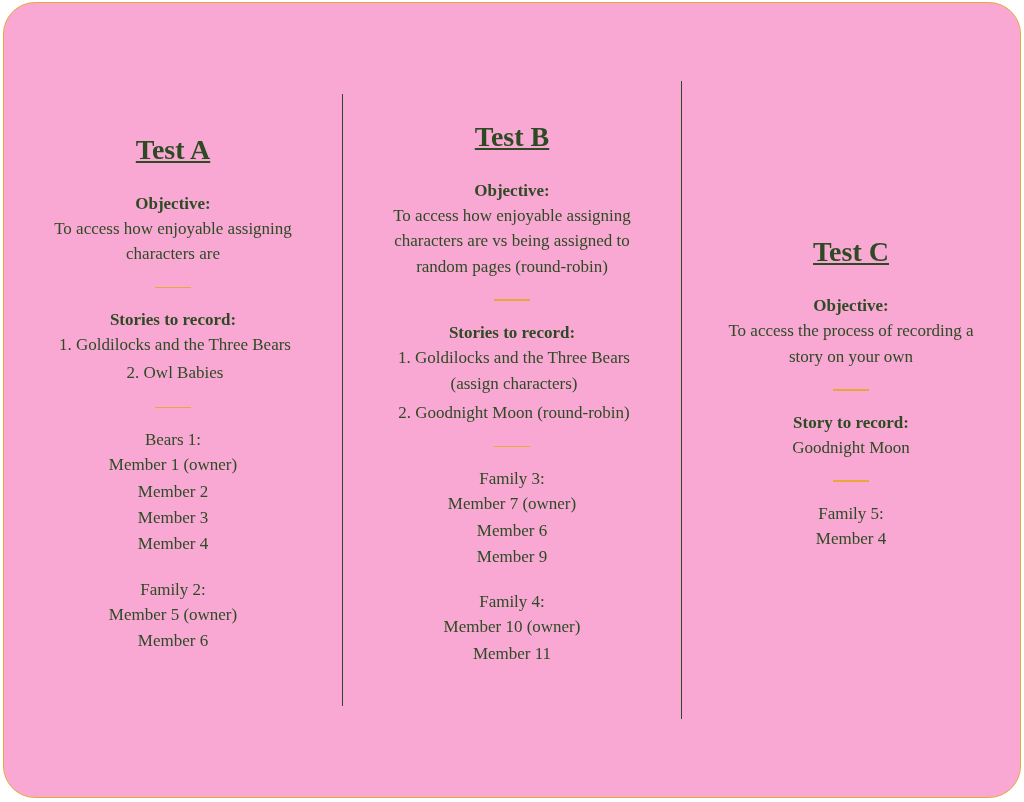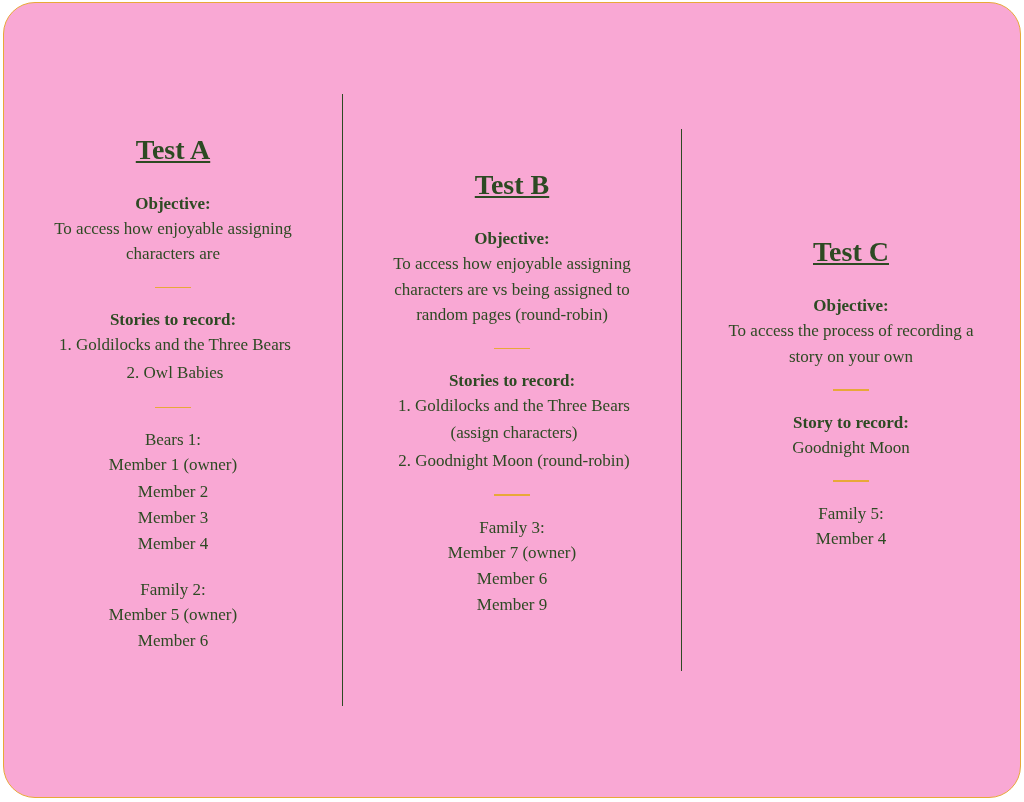--- a/index.html
+++ b/index.html
@@ -130,20 +130,25 @@
       <li>Goldilocks and the Three Bears (assign characters)</li>
       <li>Goodnight Moon (round-robin)</li>
     </ol>
     <div class="divider"></div>
     <div class="family-block">
       <div class="family-label">Family 3:</div>
       <div class="member-line">Member 7 (owner)</div>
       <div class="member-line">Member 6</div>
       <div class="member-line">Member 9</div>
     </div>
+    <div class="family-block">
+      <div class="family-label">Family 4:</div>
+      <div class="member-line">Member 10 (owner)</div>
+      <div class="member-line">Member 11</div>
+    </div>
   </div>
 
   <div class="column">
     <div class="test-title">Test C</div>
     <div class="section-label">Objective:</div>
     <div class="section-text">To access the process of recording a story on your own</div>
     <div class="divider"></div>
     <div class="section-label">Story to record:</div>
     <div class="section-text">Goodnight Moon</div>
     <div class="divider"></div>

